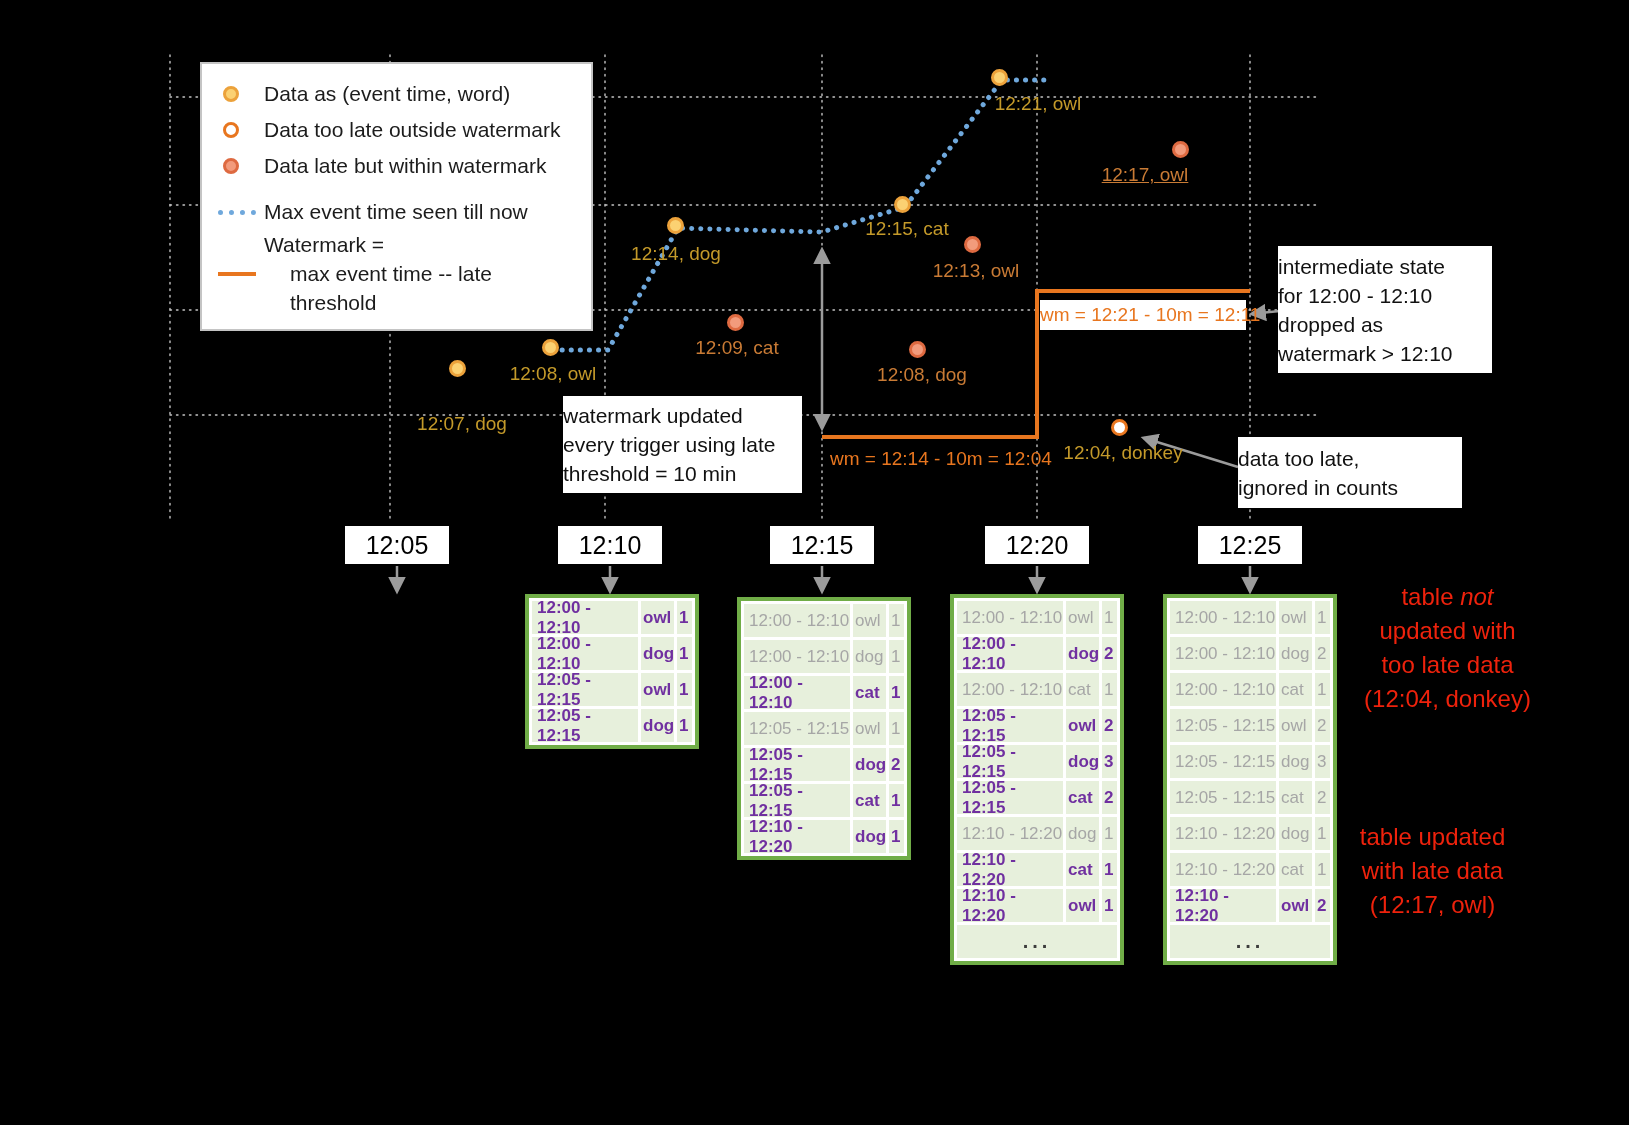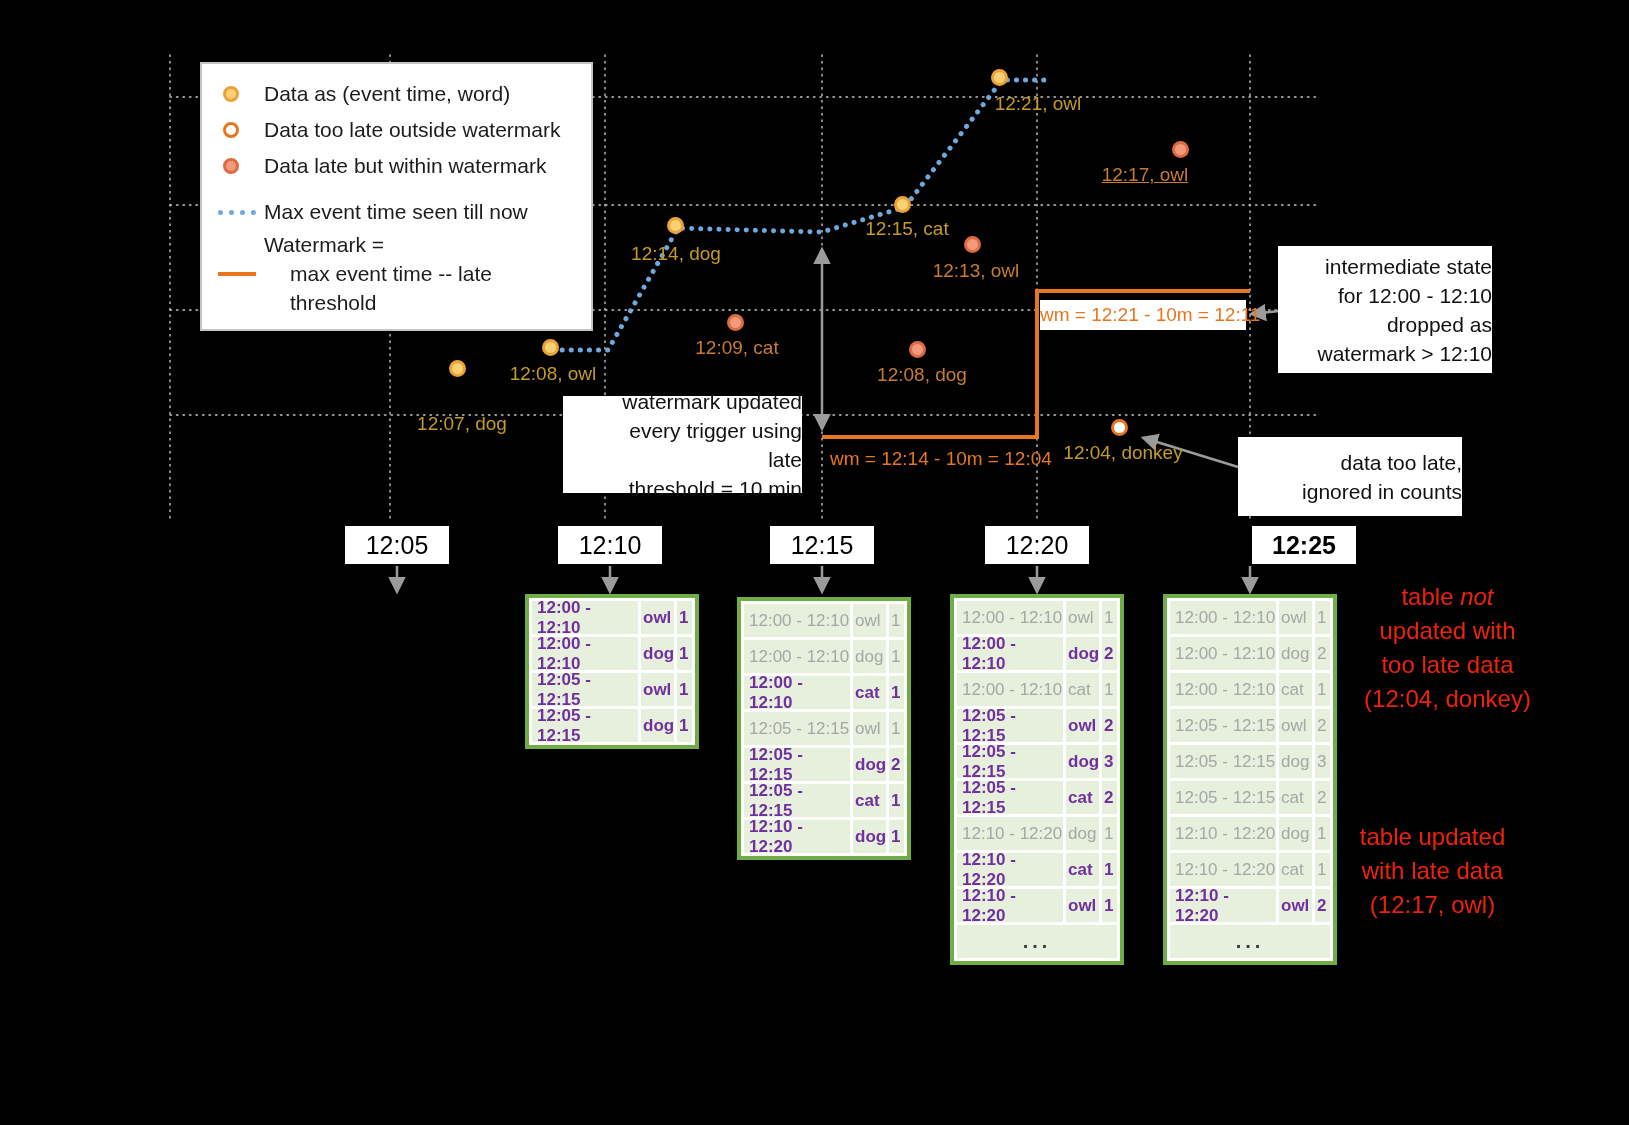--- a/index.html
+++ b/index.html
@@ -32,21 +32,21 @@
   .swatch-blue   { width:38px; height:0; border-top:5px dotted #6FA8DC; display:inline-block; }
   .swatch-orange { width:38px; height:0; border-top:4px solid #E8761F; display:inline-block; }
   .lgap { margin-top:10px; }
   .block { display:block; line-height:29px; }
   .indent { padding-left:26px; }
 
   
   .whitebox {
     position:absolute; background:#fff; color:#111;
     display:flex; flex-direction:column; justify-content:center;
-    text-align:right; font-size:21px; line-height:29px;padding-left:36px;
+    text-align:left; font-size:21px; line-height:29px;
   }
 
   
   .wmlabel { position:absolute; color:#E8761F; font-size:19px; white-space:nowrap;text-align:center; }
   .wmbox { background:#fff; text-align:center; padding-top:4px; }
 
   
   .timebox {
     position:absolute; top:526px; width:104px; height:38px;
     background:#fff; color:#000; font-size:25px;
@@ -177,30 +177,30 @@
     <div>watermark updated</div>
     <div>every trigger using late</div>
     <div>threshold = 10 min</div>
   </div>
   <div class="whitebox" style="left:1278px;top:246px;width:214px;height:127px;">
     <div>intermediate state</div>
     <div>for 12:00 - 12:10</div>
     <div>dropped as</div>
     <div>watermark &gt; 12:10</div>
   </div>
-  <div class="whitebox" style="left:1238px;top:437px;width:224px;height:79px;">
+  <div class="whitebox" style="left:1238px;top:437px;width:224px;height:71px;">
     <div>data too late,</div>
     <div>ignored in counts</div>
   </div>
 
   <div class="timebox" style="left:345px;">12:05</div>
   <div class="timebox" style="left:558px;">12:10</div>
   <div class="timebox" style="left:770px;">12:15</div>
   <div class="timebox" style="left:985px;">12:20</div>
-  <div class="timebox" style="left:1252px;font-weight:bold;">12:25</div>
+  <div class="timebox" style="left:1198px;">12:25</div>
 
   <div class="gtable" style="left:525px;top:594px;">
       <div class="grow purple">
         <div class="gcell c0">12:00 - 12:10</div>
         <div class="gcell c1">owl</div>
         <div class="gcell c2">1</div>
       </div>
       <div class="grow purple">
         <div class="gcell c0">12:00 - 12:10</div>
         <div class="gcell c1">dog</div>

